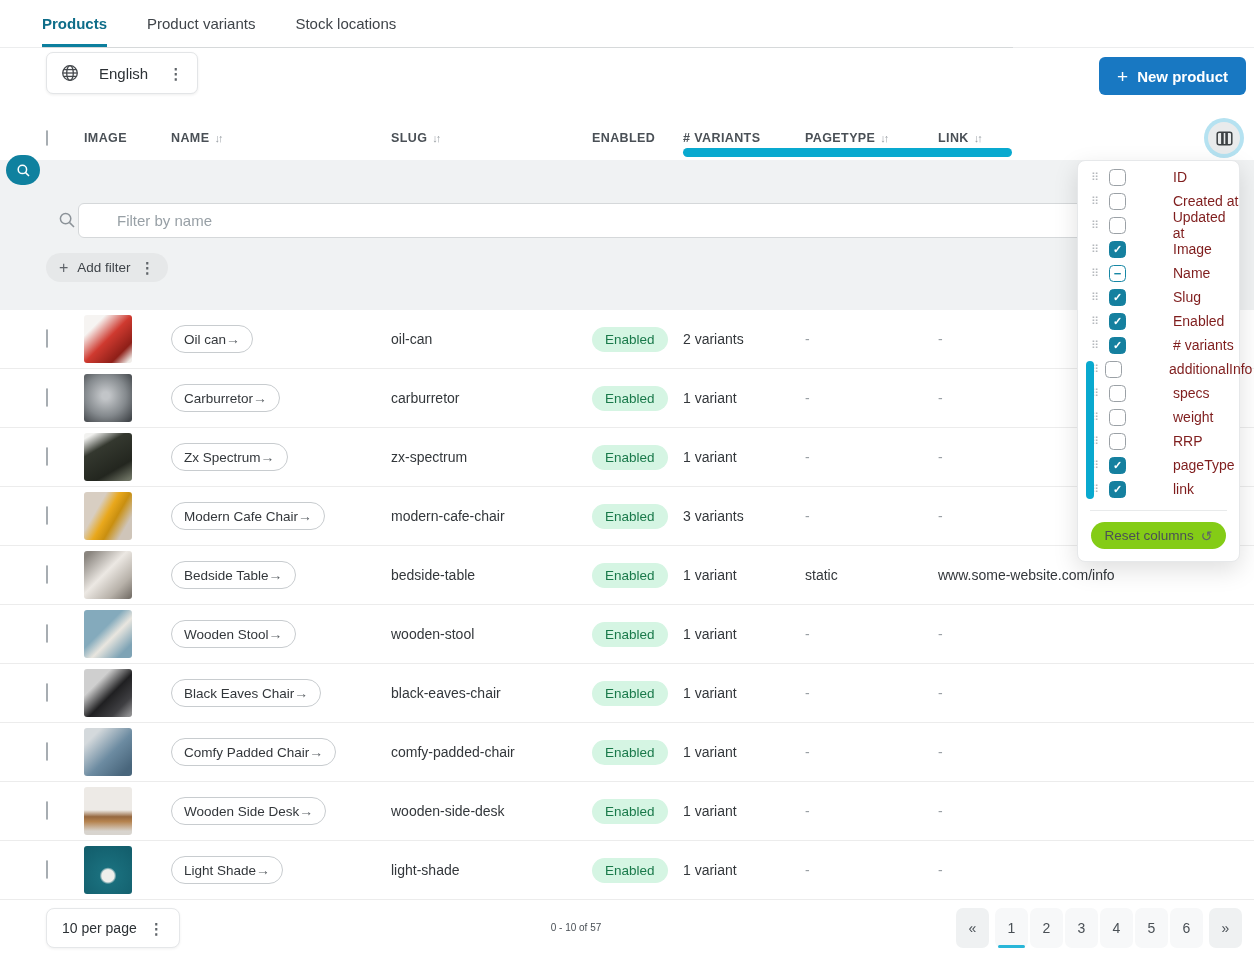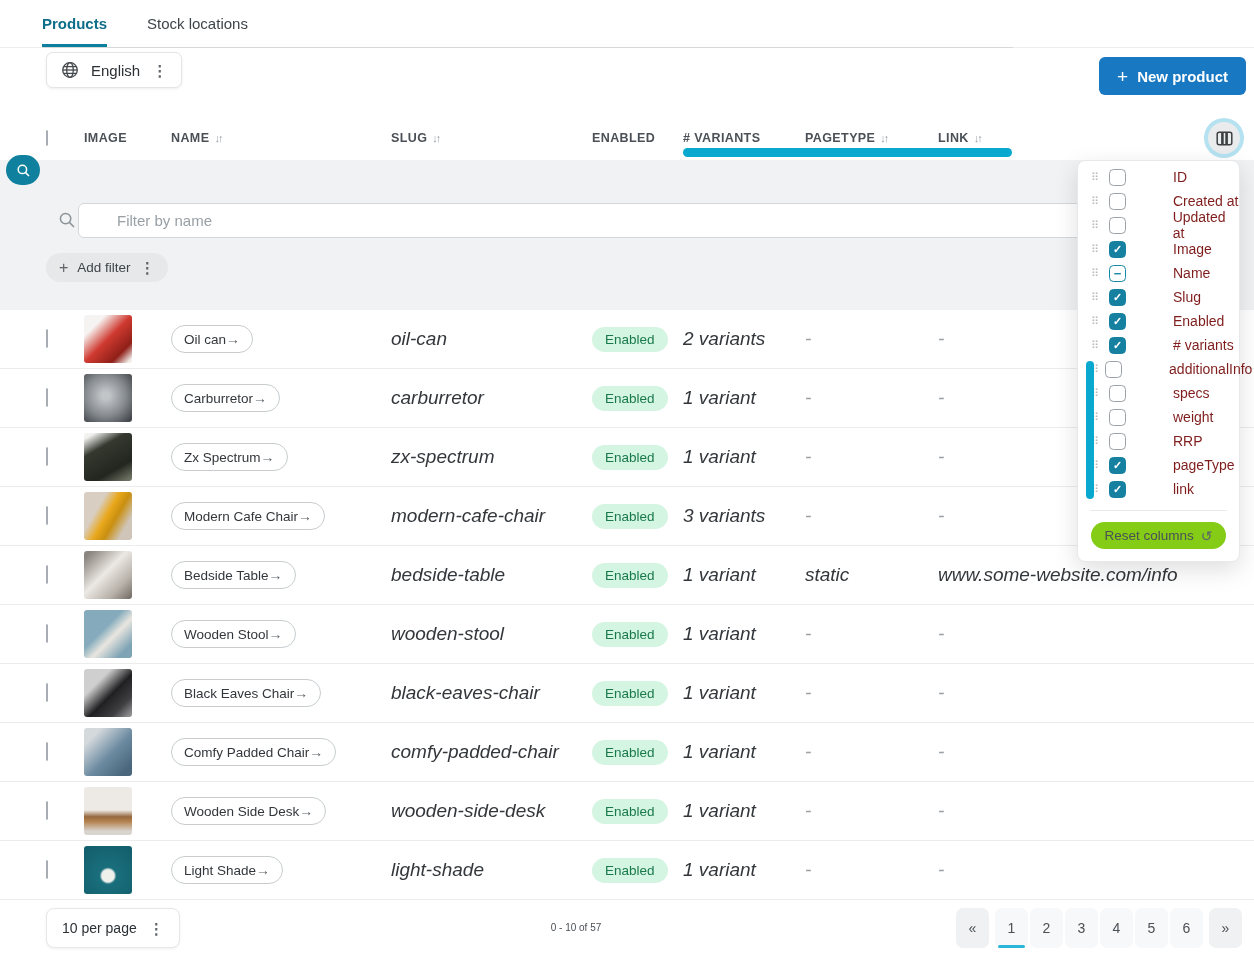--- a/index.html
+++ b/index.html
@@ -10,22 +10,22 @@
   }
   
   .topbar { height:48px; border-bottom:1px solid #ecedee; position:relative; }
   .tabstrip { position:absolute; left:42px; top:0; width:971px; height:48px;
     display:flex; gap:40px; border-bottom:1px solid #d6d9da; }
   .tab { display:flex; align-items:center; height:100%; font-size:15px; color:#3f4449;
     cursor:pointer; border-bottom:3px solid transparent; padding-top:2px; }
   .tab.active { color:#0e6d89; font-weight:700; border-bottom-color:#0c7f9e; }
   
   .toolbar { position:relative; height:67px; }
-  .lang-card { position:absolute; left:46px; top:4px; height:36px; display:flex; align-items:center;
-    gap:12px; padding:0 14px; background:#fff; border:1px solid #e3e5e7; border-radius:7px;
+  .lang-card { position:absolute; left:46px; top:4px; height:42px; display:flex; align-items:center;
+    gap:20px; padding:0 14px; background:#fff; border:1px solid #e3e5e7; border-radius:7px;
     box-shadow:0 1px 3px rgba(0,0,0,.07); font-size:15px; color:#2c3135; cursor:pointer; }
   .kebab { color:#5f6469; font-size:15px; font-weight:700; letter-spacing:0; line-height:1; cursor:pointer; }
   .btn-new { position:absolute; right:8px; top:9px; height:38px; display:flex; align-items:center;
     gap:9px; padding:0 18px; background:#1878c2; border:none; border-radius:6px; color:#fff;
     font-size:15px; font-weight:700; font-family:"Liberation Sans",sans-serif; cursor:pointer; }
   .btn-new .plus { font-size:19px; font-weight:400; line-height:1; }
   
   .grid-cols { display:grid; grid-template-columns:38px 87px 220px 201px 91px 122px 133px 1fr;
     align-items:center; padding-left:46px; padding-right:14px; }
   .thead { position:relative; height:45px; font-size:12.5px; font-weight:700; color:#4a5056;
@@ -53,21 +53,21 @@
     padding:0 13px; background:#e6e8e9; border-radius:17px; font-size:13.5px; color:#3f4449;
     border:none; cursor:pointer; font-family:"Liberation Sans",sans-serif; }
   .add-filter .plus { color:#5f6469; font-size:16px; font-weight:400; }
   
   .row { height:59px; border-bottom:1px solid #ececec; background:#fff; }
   .thumb { width:48px; height:48px; border-radius:3px; }
   .name-pill { display:inline-flex; align-items:center; height:28px; padding:0 12px;
     border:1px solid #c8cccf; border-radius:15px; background:#fff; font-size:13.5px; color:#33373b;
     cursor:pointer; font-family:"Liberation Sans",sans-serif; }
   .name-pill .arr { color:#5f6469; font-size:14px; }
-  .cell { font-size:19px; color:#33373b;font-style:italic; }
+  .cell { font-size:14px; color:#33373b; }
   .cell.muted { color:#9aa0a5; }
   .badge { display:inline-block; background:#d5f5e3; color:#19794a; font-size:13.5px;
     padding:5px 13px; border-radius:15px; }
   
   .tfoot { position:relative; height:70px; }
   .perpage { position:absolute; left:46px; top:8px; height:40px; display:flex; align-items:center;
     gap:12px; padding:0 15px; background:#fff; border:1px solid #e5e7e9; border-radius:8px;
     box-shadow:0 1px 3px rgba(0,0,0,.06); font-size:14px; color:#2c3135; cursor:pointer;justify-content:flex-end; }
   .count { position:absolute; left:576px; top:22px; transform:translateX(-50%); font-size:10px;
     color:#4a5056; }
@@ -100,20 +100,21 @@
     background:#09a9cf; cursor:grab; }
 </style>
 </head>
 <body>
 
 <div class="page">
 
   <header class="topbar">
     <nav class="tabstrip">
       <div class="tab active">Products</div>
+      <div class="tab">Product variants</div>
       <div class="tab">Stock locations</div>
     </nav>
   </header>
 
   <section class="toolbar">
     <div class="lang-card">
       <svg width="18" height="18" viewBox="0 0 18 18" fill="none" stroke="#44484c" stroke-width="1.3">
         <circle cx="9" cy="9" r="7.3"></circle>
           <ellipse cx="9" cy="9" rx="3.3" ry="7.3"></ellipse>
         <line x1="2" y1="9" x2="16" y2="9"></line>

